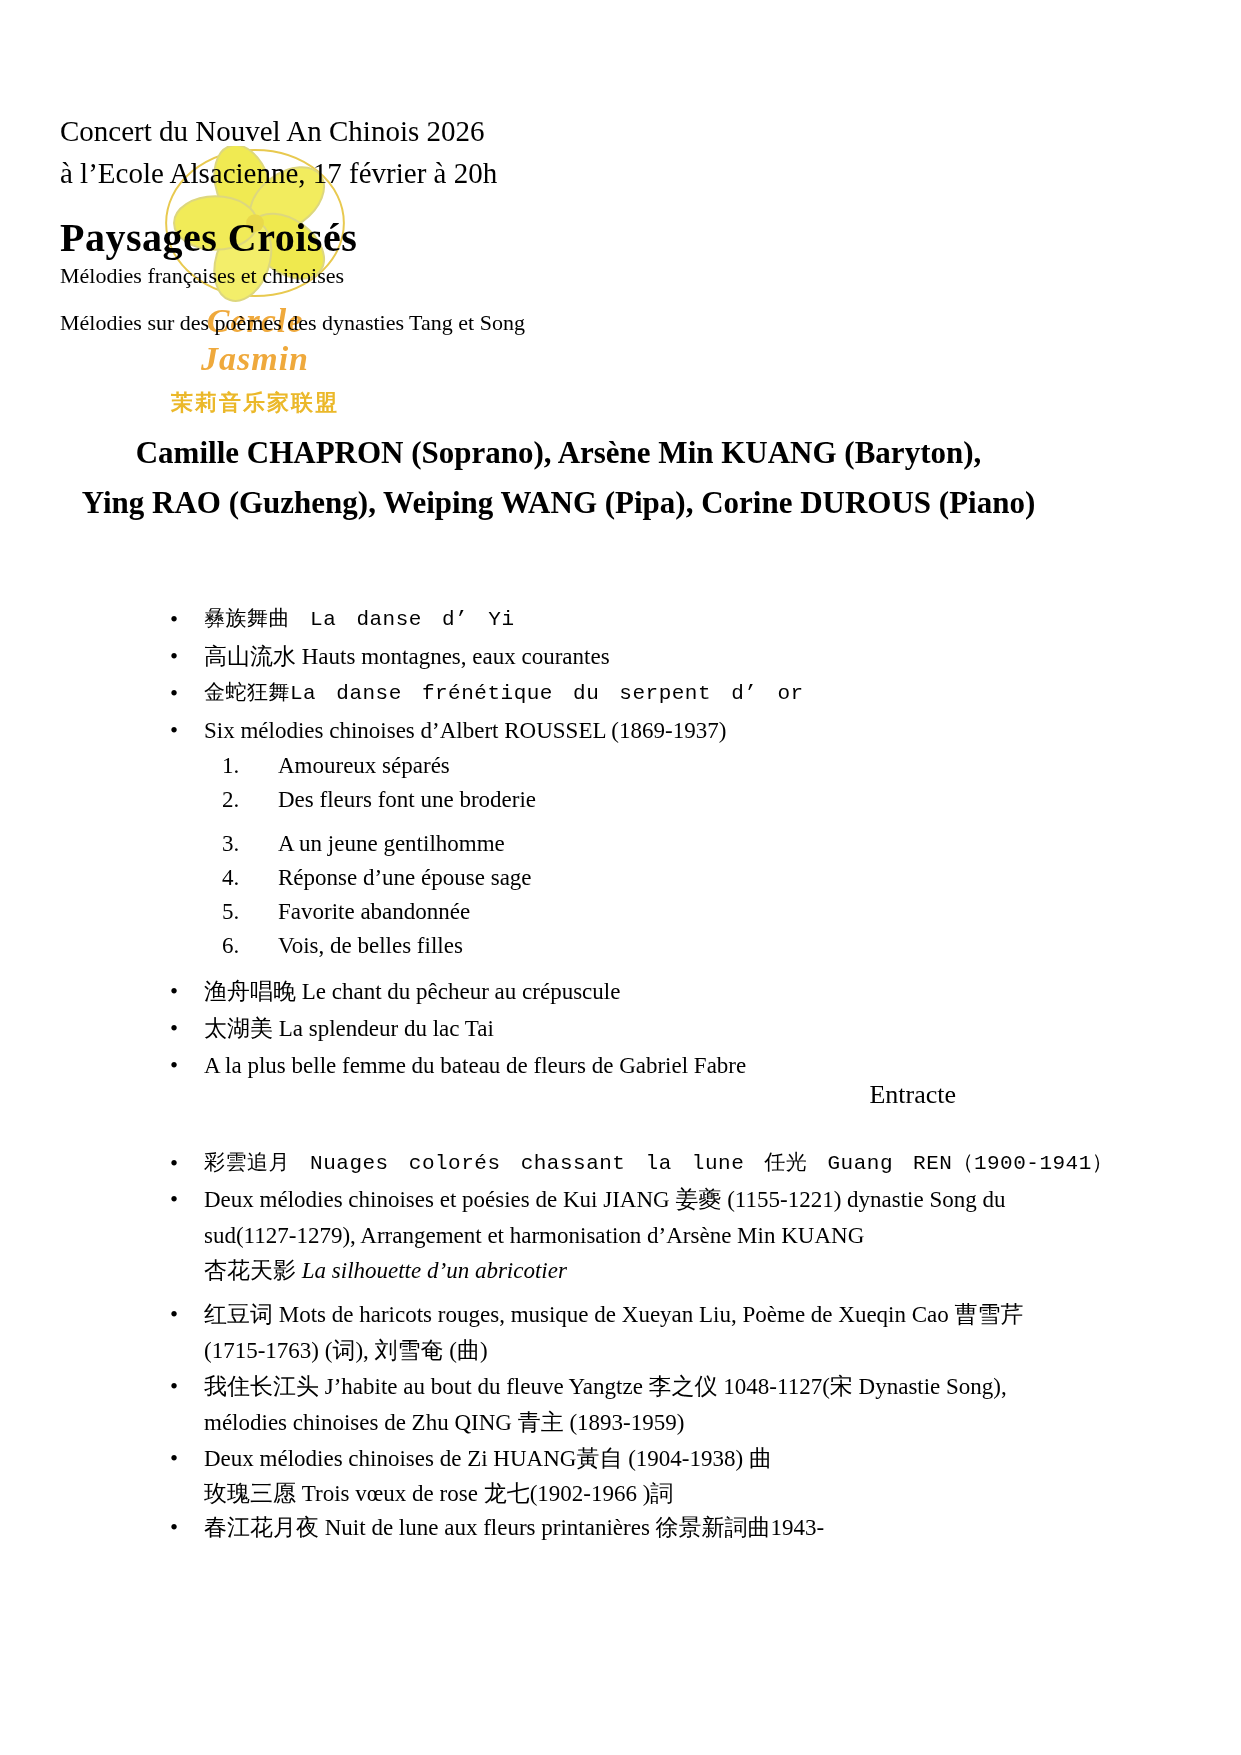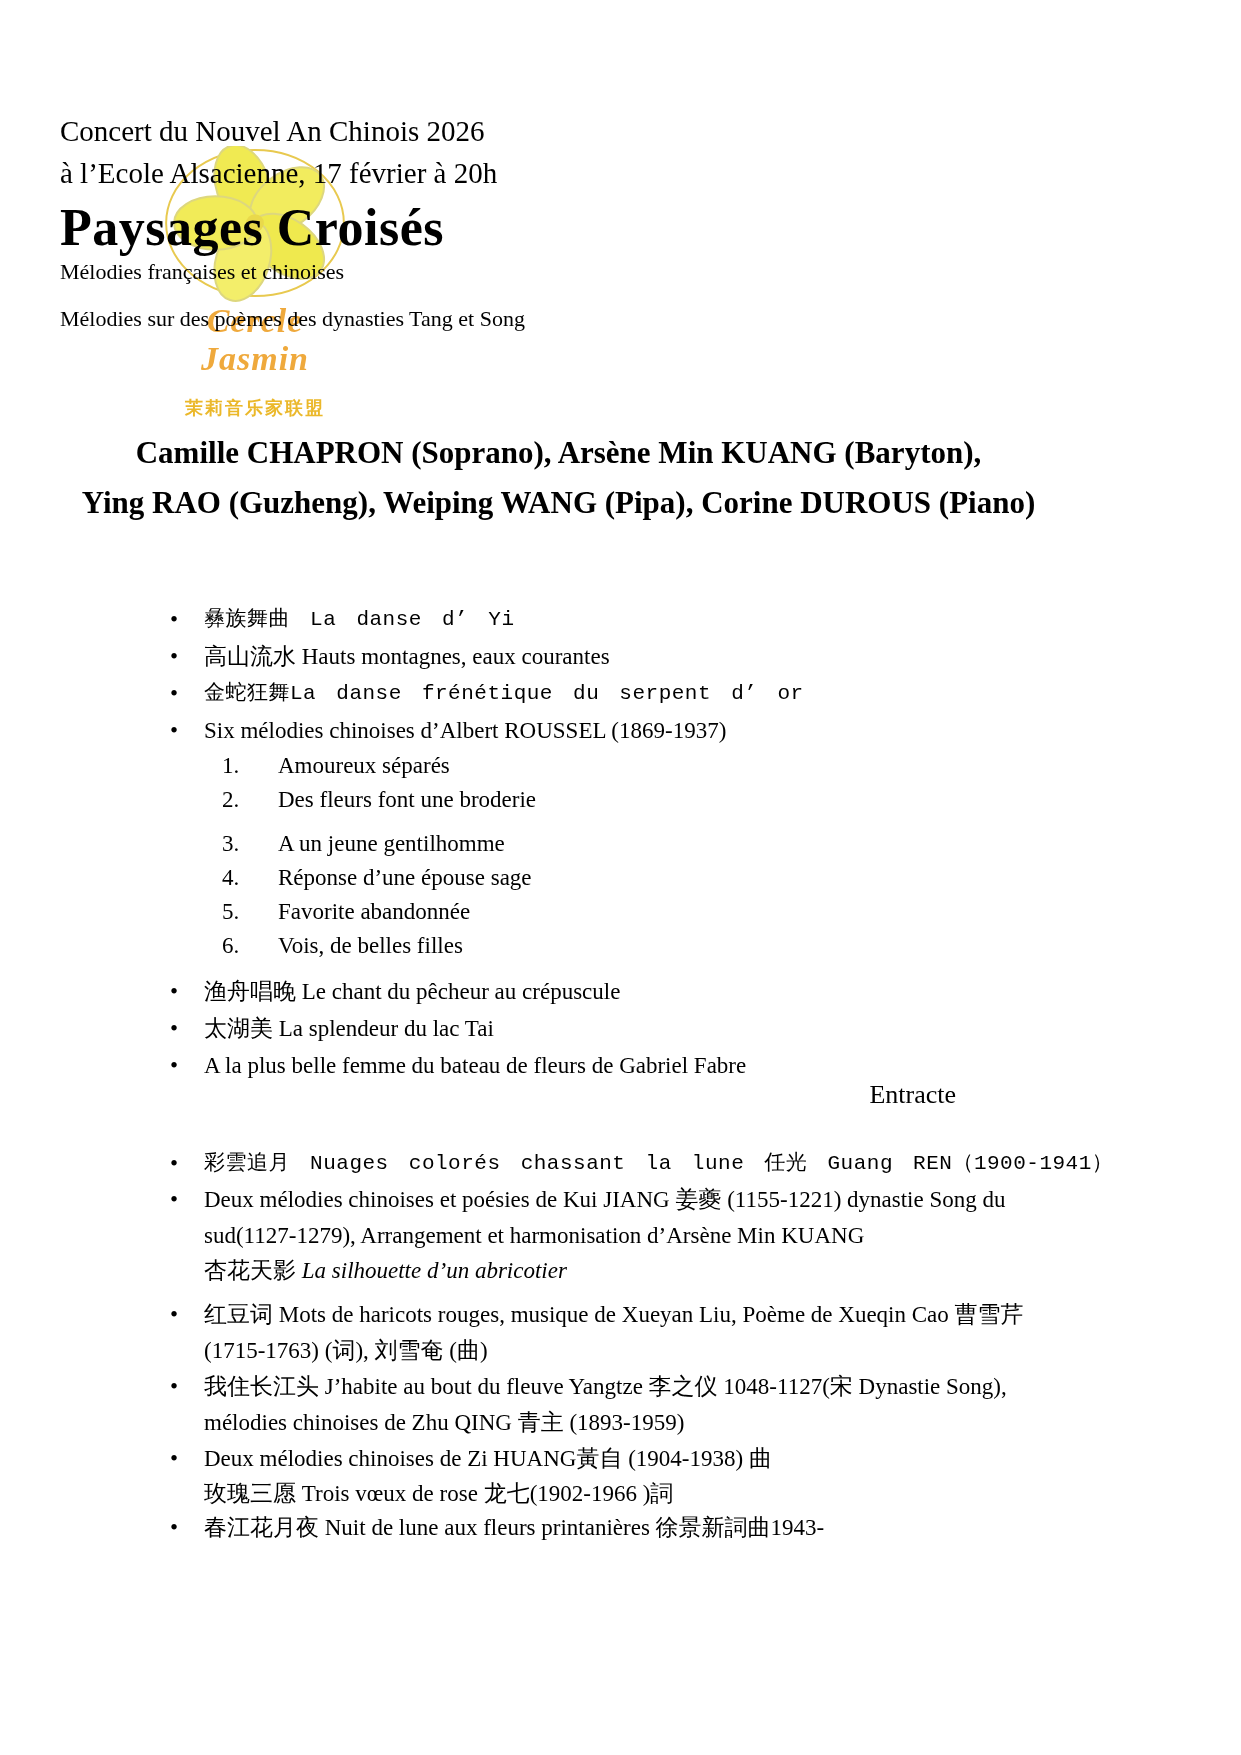--- a/index.html
+++ b/index.html
@@ -4,29 +4,29 @@
 <style>
   html,body { margin:0; padding:0; background:#ffffff; }
   .page {
     position:relative; width:1241px; height:1755px; background:#ffffff;
     font-family:"Liberation Serif", serif; color:#000;
     overflow:hidden;
   }
   
   .hdr { position:absolute; top:110px; left:60px; right:0; text-align:left; }
   .hdr-line { font-size:29px; line-height:1.45; }
-  .doc-title { font-size:52px; font-weight:bold; margin-top:4px; letter-spacing:0.5px; }
+  .doc-title { font-size:40px; font-weight:bold; margin-top:20px; letter-spacing:0.5px; }
   .sub { font-size:22px; line-height:1.4; }
   .sub-first { margin-top:16px; }
 
   
   .logo { position:absolute; left:148px; top:146px; width:214px; text-align:center; }
   .logo-name { font-size:34px; font-style:italic; font-weight:bold; color:#EFA93C;
                font-family:"Liberation Serif", serif; margin-top:-6px; letter-spacing:1px; }
-  .logo-cn { font-size:18px; font-weight:bold; color:#EBB82A; letter-spacing:2px; margin-top:18px; }
+  .logo-cn { font-size:22px; font-weight:bold; color:#EBB82A; letter-spacing:2px; margin-top:10px; }
 
   
   .performers { position:absolute; top:428px; left:16px; right:140px; text-align:center;
                 font-size:31px; font-weight:bold; line-height:1.62; }
 
   
   .list { position:absolute; left:170px; right:30px; font-size:23px; }
   .list1 { top:601px; }
   .list2 { top:1146px; }
   .row { display:flex; line-height:37px; }

